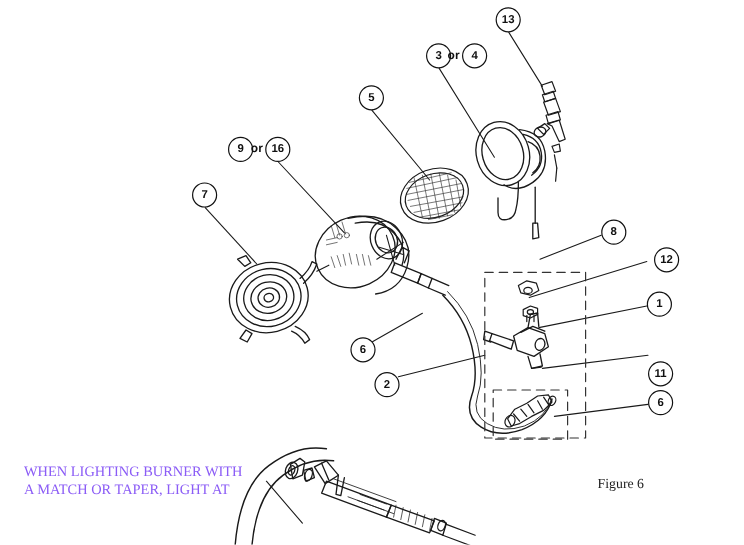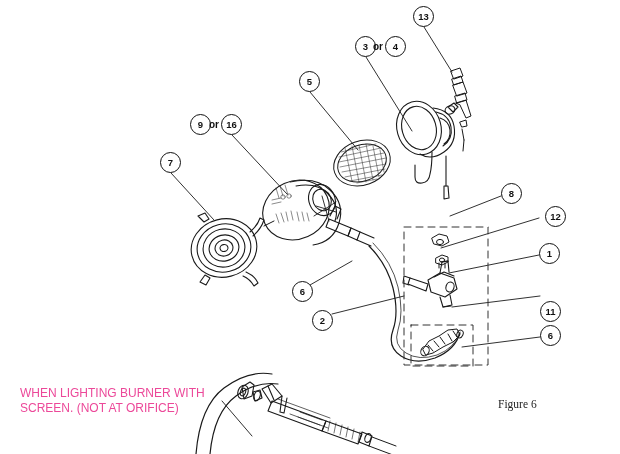--- a/index.html
+++ b/index.html
@@ -31,24 +31,24 @@
   .note-title {
     font-size: 13.5px;
     font-weight: bold;
     color: #111111;
     letter-spacing: 0.2px;
     margin: 0 0 3px 0;
     font-family: "Liberation Sans", sans-serif;
   }
   .note-body {
     font-size: 12px;
-    color: #ec4899;
+    color: #8b5cf6;
     line-height: 15px;
     margin-left: 12px;
-    font-family: Liberation Sans, sans-serif;
+    font-family: Liberation Serif, serif;
   }
   .note-line { display: block; white-space: nowrap; }
   .figure-caption {
     position: absolute;
     left: 498px;
     top: 398px;
     font-size: 11.5px;
     color: #1c1c1c;
     font-family: Liberation Serif, serif;
   }
@@ -306,19 +306,19 @@
   <div class="callout" style="left:540px; top:325px;">6</div>
   <div class="callout" style="left:292px; top:281px;">6</div>
   <div class="callout" style="left:312px; top:310px;">2</div>
 
   <div class="or-label" style="left:373px; top:41px;">or</div>
   <div class="or-label" style="left:209px; top:119px;">or</div>
 
   <div class="note-block">
     <div class="note-body">
       <span class="note-line">WHEN LIGHTING BURNER WITH</span>
-      <span class="note-line">SCREEN. (NOT AT ORIFICE)</span>
+      <span class="note-line">A MATCH OR TAPER, LIGHT AT</span>
     </div>
   </div>
 
   <div class="figure-caption">Figure 6</div>
 
 </div>
 
 </body></html>

